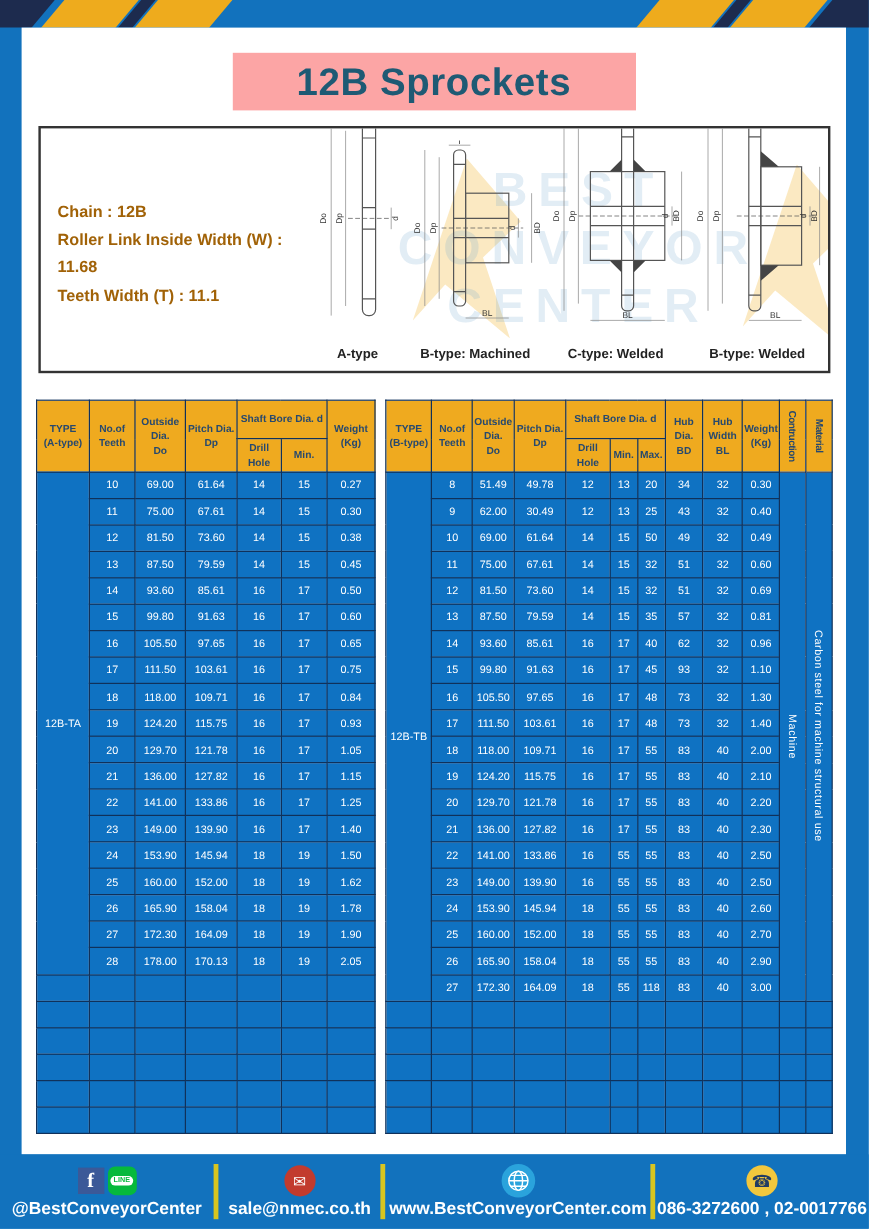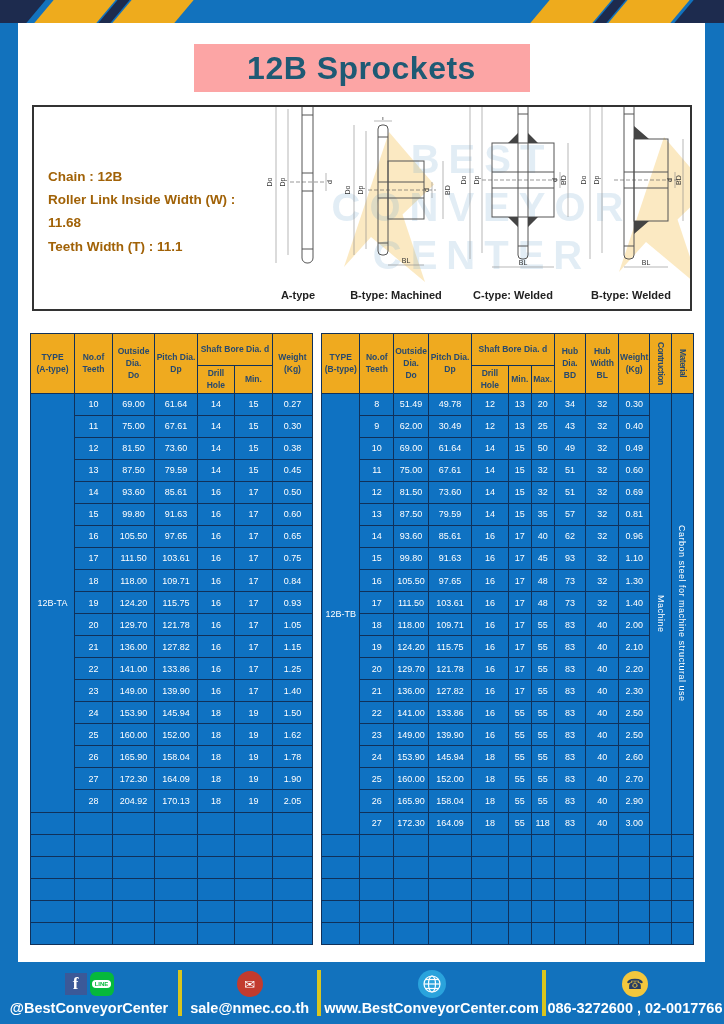--- a/index.html
+++ b/index.html
@@ -386,21 +386,21 @@
           <tr>
             <td>27</td>
             <td>172.30</td>
             <td>164.09</td>
             <td>18</td>
             <td>19</td>
             <td>1.90</td>
           </tr>
           <tr>
             <td>28</td>
-            <td>204.92</td>
+            <td>178.00</td>
             <td>170.13</td>
             <td>18</td>
             <td>19</td>
             <td>2.05</td>
           </tr>
           <tr>
             <td>&nbsp;</td>
             <td>&nbsp;</td>
             <td>&nbsp;</td>
             <td>&nbsp;</td>

